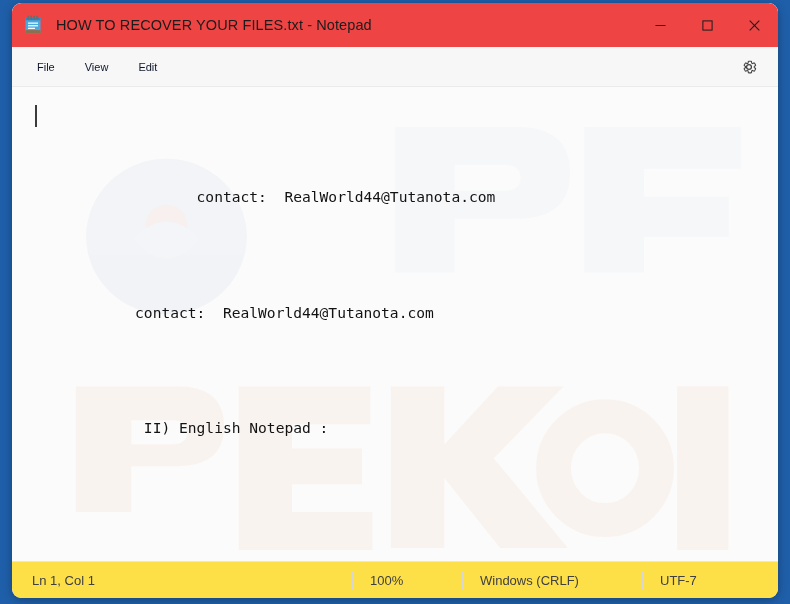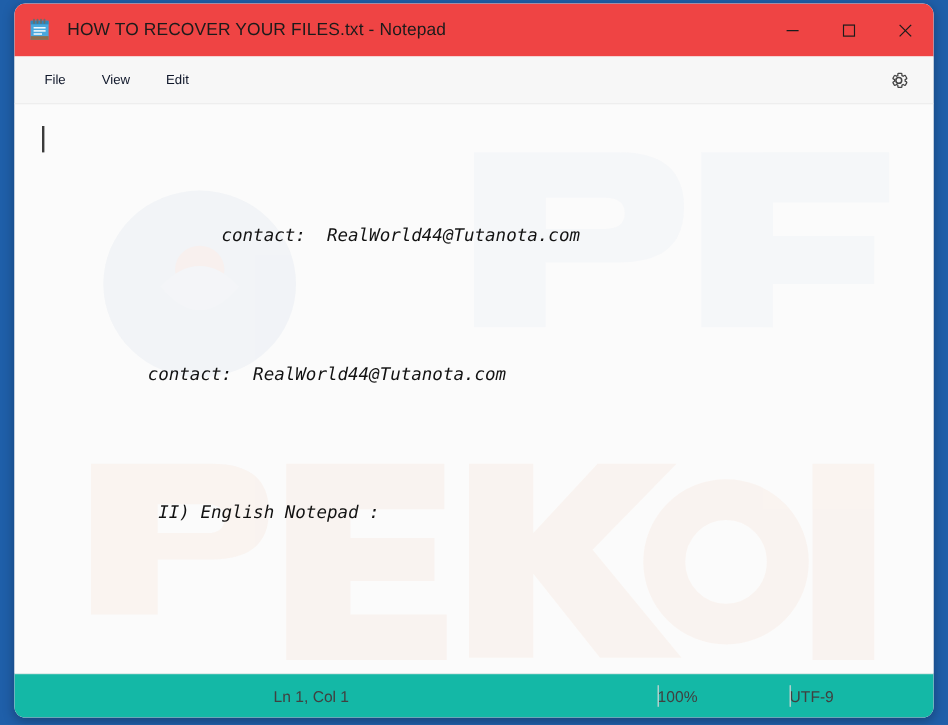--- a/index.html
+++ b/index.html
@@ -140,56 +140,55 @@
     padding: 14px 0 0 0;
     font-family: "DejaVu Sans Mono", "Liberation Mono", monospace;
     font-size: 14.6px;
     line-height: 38.5px;
     color: #121212;
     white-space: pre;
   }
 
   .text-line {
     height: 38.5px;
-    padding-left: 32px;
+    padding-left: 44px;
     white-space: pre;
-    font-style: italic;
   }
 
   #caret {
     position: absolute;
     left: 23px;
     top: 18px;
     width: 1.6px;
     height: 22px;
     background: #3b3b3b;
     z-index: 2;
   }
 
   
   #status-bar {
     height: 44px;
     flex: 0 0 36px;
-    background: #14b8a6;
+    background: #fde047;
     border-top: 1px solid #e6e6e6;
     display: flex;
     align-items: center;
     font-size: 13px;
     color: #404040;
     border-radius: 0 0 9px 9px;
-    justify-content: flex-end;
   }
 
   #status-position {
     padding-left: 20px;
     width: 340px;
     flex: 0 0 340px;
   }
 
   .status-cell {
+    padding-left: 18px;
     position: relative;
     height: 36px;
     display: flex;
     align-items: center;
   }
   .status-cell::before {
     content: "";
     position: absolute;
     left: 0;
     top: 9px;
@@ -297,17 +296,18 @@
         
         
         
         
       </div>
     </div>
 
     <div id="status-bar">
       <div id="status-position">Ln 1, Col 1</div>
       <div id="status-zoom" class="status-cell">100%</div>
-      <div id="status-enc" class="status-cell">UTF-9</div>
+      <div id="status-eol" class="status-cell">Windows (CRLF)</div>
+      <div id="status-enc" class="status-cell">UTF-7</div>
     </div>
 
   </div>
 </div>
 
 </body></html>

